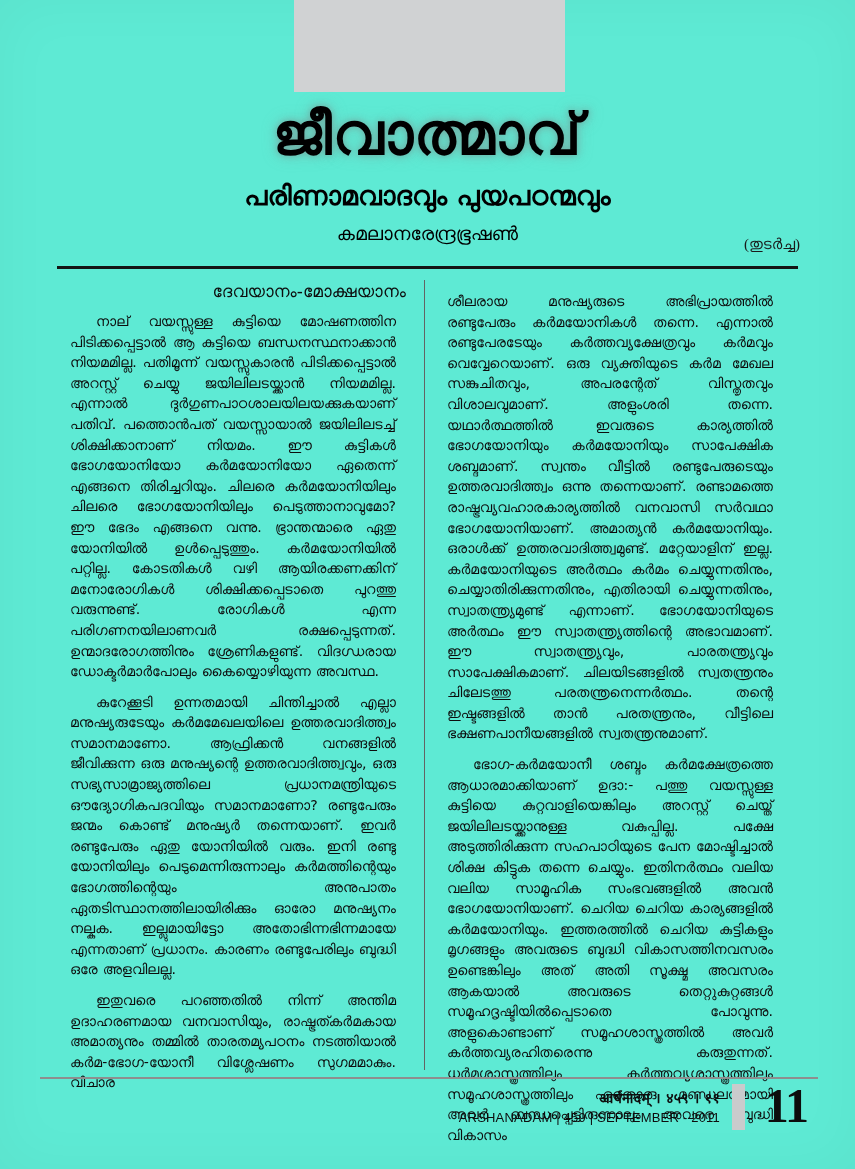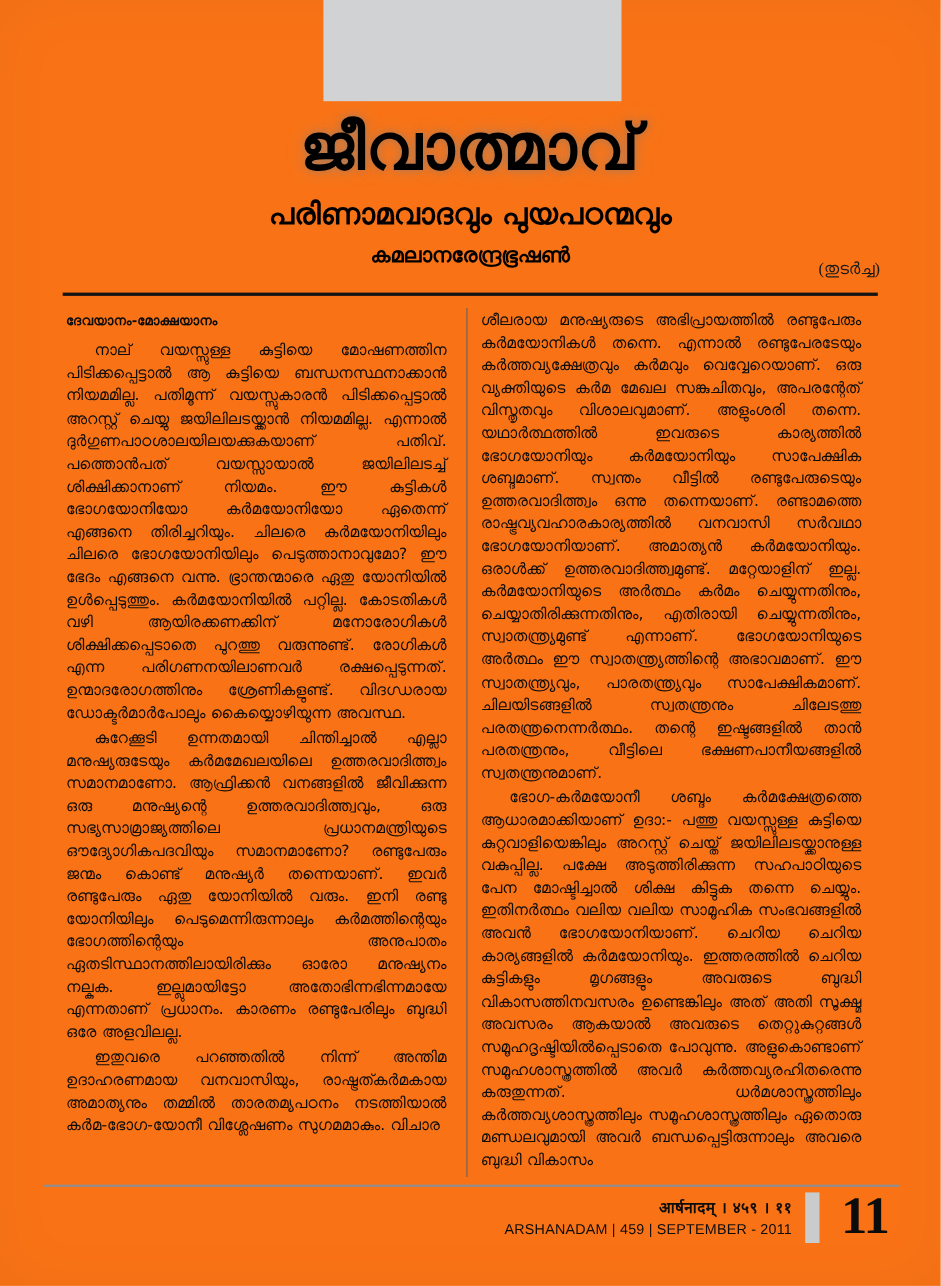--- a/index.html
+++ b/index.html
@@ -13,21 +13,21 @@
     position: relative;
     overflow: hidden;
     font-family: "Liberation Sans", sans-serif;
     color: #111111;
   }
 
   
   #page {
     position: absolute;
     inset: 0;
-    background: #f97316;
+    background: #5eead4;
     
     box-shadow: inset 0 0 60px rgba(0,0,0,0.035);
   }
 
   
   #masthead-placeholder {
     position: absolute;
     left: 294px;
     top: 0px;
     width: 271px;
@@ -58,21 +58,21 @@
     margin-top: 16px;
     font-family: "DejaVu Sans", sans-serif;
     font-size: 27px;
     font-weight: bold;
     color: #000000;
   }
   #article-author {
     margin-top: 10px;
     font-family: "DejaVu Sans", sans-serif;
     font-size: 19px;
-    font-weight: bold;
+    font-weight: normal;
     color: #000000;
   }
 
   
   #continued-note {
     position: absolute;
     right: 55px;
     top: 236px;
     font-family: Liberation Serif, serif;
     font-size: 15px;
@@ -115,30 +115,30 @@
     line-height: 20.6px;
     color: #0d0d0d;
     text-align: justify;
     text-justify: inter-word;
     word-spacing: 0.5px;
   }
   #column-left  { left: 60px;  }
   #column-right { left: 437px; }
 
   .section-heading {
-    text-align: left;
-    font-weight: bold;
-    font-size: 12px;
+    text-align: right;
+    font-weight: normal;
+    font-size: 17px;
     line-height: 20px;
     margin: 0 0 8px 0;
     letter-spacing: 0.2px;
   }
 
   .body-para {
-    margin: 0;
+    margin: 10px;
     text-indent: 26px;
   }
   .body-para + .body-para { margin-top: 2px; }
   .body-para.no-indent { text-indent: 0; }
 
   
   #footer {
     position: absolute;
     left: 40px;
     top: 1084px;

